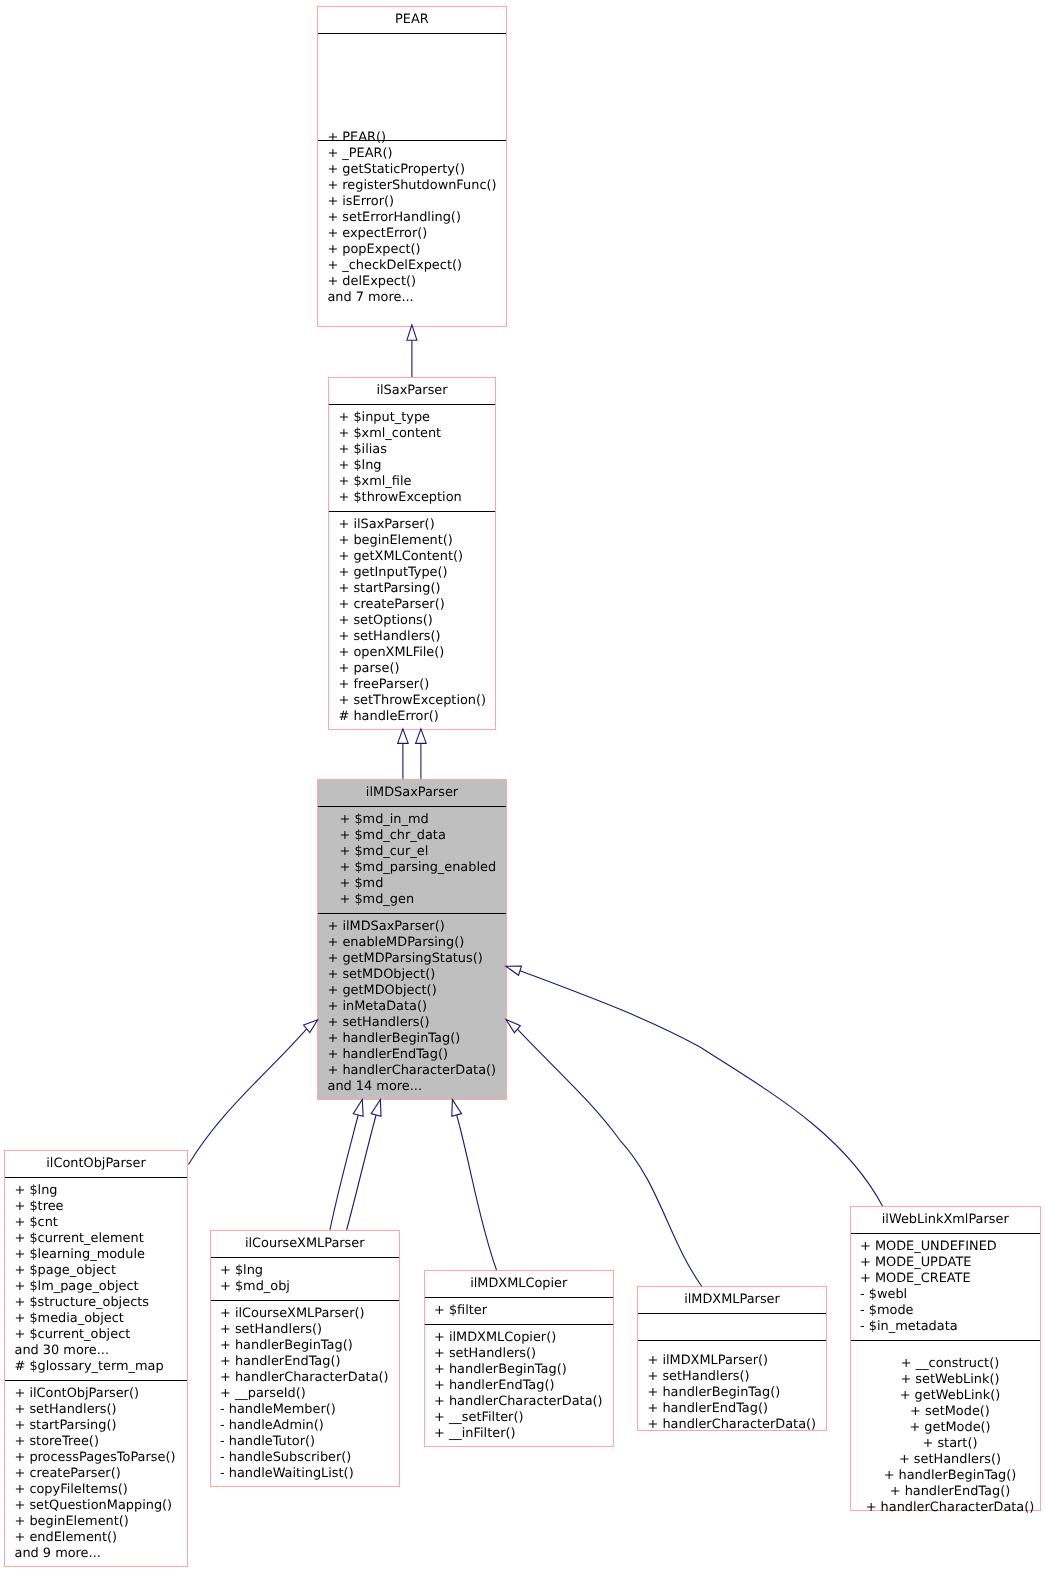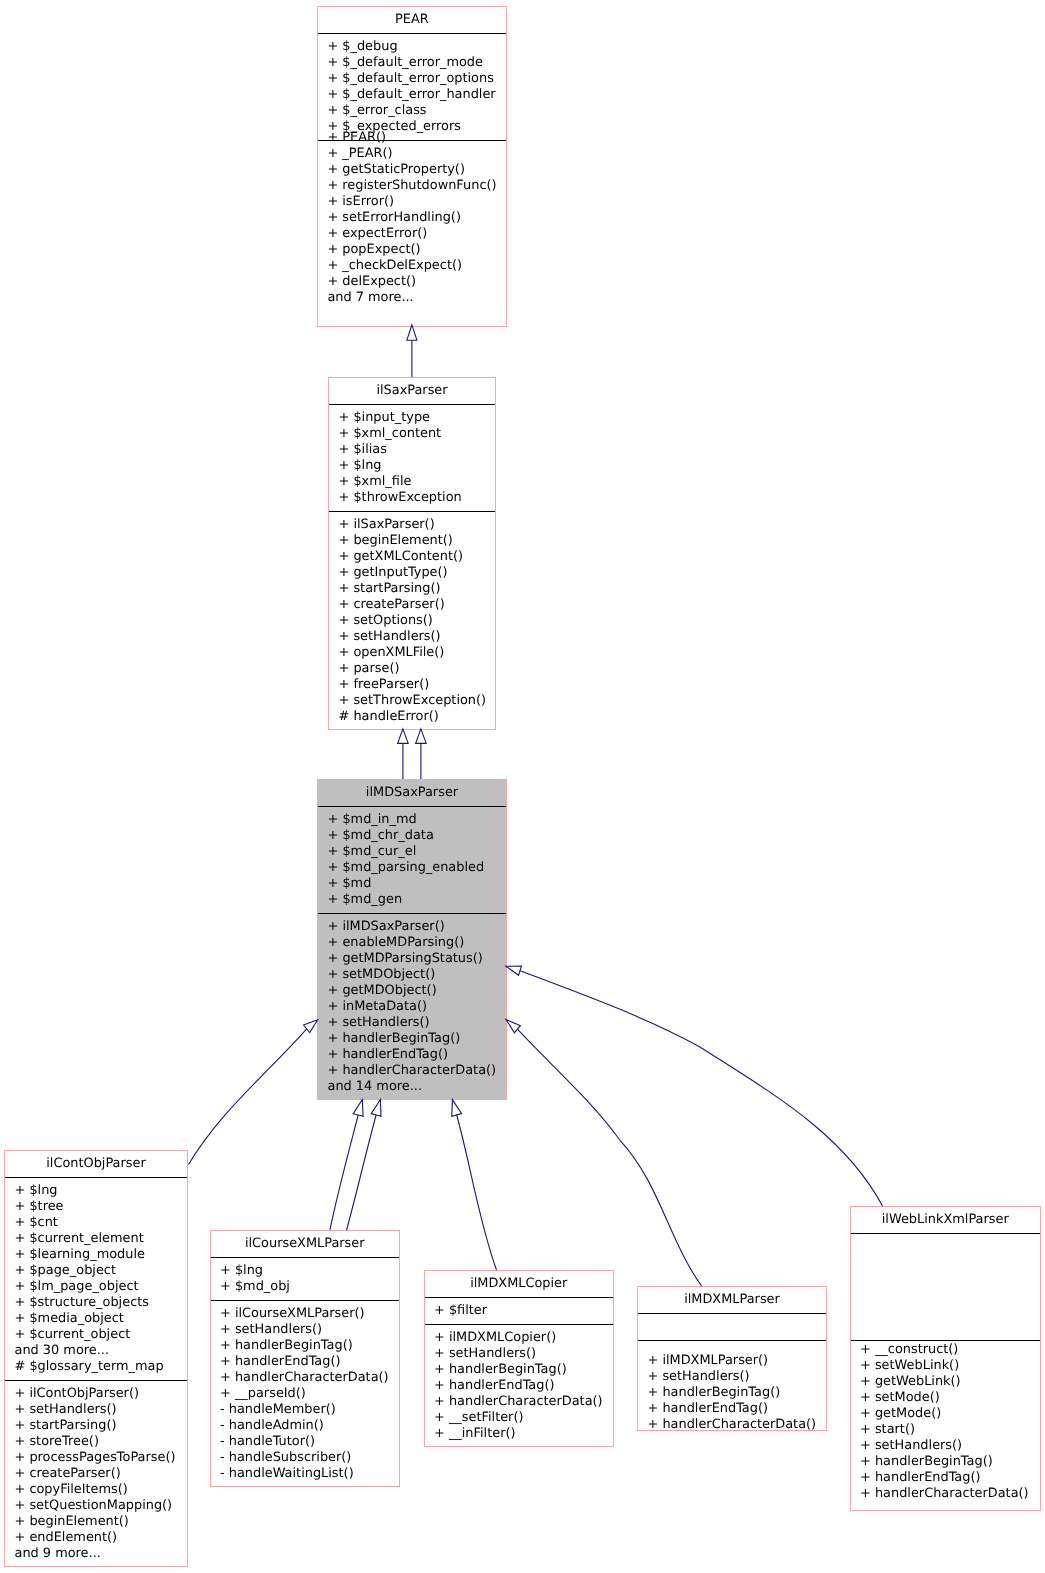--- a/index.html
+++ b/index.html
@@ -61,28 +61,20 @@
       </g>
       <g>
         <path d="M882.5,1206 C842.9,1132.1 767.6,1090.7 700,1047 C642.7,1015.8 580.9,993.7 520,970.7" fill="none" stroke="#191970" stroke-width="1.1"></path>
         <polygon points="505.8,966.2 521.450056371975,966.1242665595454 518.549943628025,975.2757334404547" fill="#ffffff" stroke="#191970" stroke-width="1.1" stroke-linejoin="miter"></polygon>
       </g>
     </svg>
   <div id="boxes">
       <div class="umlbox" style="left: 316.9px; top: 6px; width: 189.9px; height: 321px;">
         <div class="sec cls-title" style="top: 0px; height: 27px;">PEAR</div>
         <div class="divider" style="top: 26px;"></div>
-        <div class="sec rowlist" style="top: 31.7px; height: 102.3px;">
-          <div class="row">+ $_debug</div>
-          <div class="row">+ $_default_error_mode</div>
-          <div class="row">+ $_default_error_options</div>
-          <div class="row">+ $_default_error_handler</div>
-          <div class="row">+ $_error_class</div>
-          <div class="row">+ $_expected_errors</div>
-        </div>
         <div class="divider" style="top: 133px;"></div>
         <div class="sec rowlist" style="top: 123px; height: 182.3px;">
           <div class="row">+ PEAR()</div>
           <div class="row">+ _PEAR()</div>
           <div class="row">+ getStaticProperty()</div>
           <div class="row">+ registerShutdownFunc()</div>
           <div class="row">+ isError()</div>
           <div class="row">+ setErrorHandling()</div>
           <div class="row">+ expectError()</div>
           <div class="row">+ popExpect()</div>
@@ -115,21 +107,21 @@
           <div class="row">+ openXMLFile()</div>
           <div class="row">+ parse()</div>
           <div class="row">+ freeParser()</div>
           <div class="row">+ setThrowException()</div>
           <div class="row"># handleError()</div>
         </div>
       </div>
       <div class="umlbox hl" style="left: 317px; top: 779.3px; width: 190px; height: 321px;">
         <div class="sec cls-title" style="top: 0px; height: 27px;">ilMDSaxParser</div>
         <div class="divider" style="top: 26px;"></div>
-        <div class="sec rowlist" style="top: 31.7px; height: 102.3px;">
+        <div class="sec rowlist" style="top: 31.7px; height: 102.3px; margin-left: 12px;">
           <div class="row">+ $md_in_md</div>
           <div class="row">+ $md_chr_data</div>
           <div class="row">+ $md_cur_el</div>
           <div class="row">+ $md_parsing_enabled</div>
           <div class="row">+ $md</div>
           <div class="row">+ $md_gen</div>
         </div>
         <div class="divider" style="top: 133px;"></div>
         <div class="sec rowlist" style="top: 138.7px; height: 182.3px;">
           <div class="row">+ ilMDSaxParser()</div>
@@ -225,22 +217,30 @@
           <div class="row">+ ilMDXMLParser()</div>
           <div class="row">+ setHandlers()</div>
           <div class="row">+ handlerBeginTag()</div>
           <div class="row">+ handlerEndTag()</div>
           <div class="row">+ handlerCharacterData()</div>
         </div>
       </div>
       <div class="umlbox" style="left: 849.5px; top: 1206px; width: 191.5px; height: 305px;">
         <div class="sec cls-title" style="top: 0px; height: 27px;">ilWebLinkXmlParser</div>
         <div class="divider" style="top: 26px;"></div>
-        <div class="divider" style="top: 133px;"></div>
-        <div class="sec rowlist" style="top: 135px; height: 166.3px;">
+        <div class="sec rowlist" style="top: 31.7px; height: 102.3px;">
+          <div class="row">+ MODE_UNDEFINED</div>
+          <div class="row">+ MODE_UPDATE</div>
+          <div class="row">+ MODE_CREATE</div>
+          <div class="row">- $webl</div>
+          <div class="row">- $mode</div>
+          <div class="row">- $in_metadata</div>
+        </div>
+        <div class="divider" style="top: 133px;"></div>
+        <div class="sec rowlist" style="top: 149px; height: 166.3px; text-align: center;">
           <div class="row">+ __construct()</div>
           <div class="row">+ setWebLink()</div>
           <div class="row">+ getWebLink()</div>
           <div class="row">+ setMode()</div>
           <div class="row">+ getMode()</div>
           <div class="row">+ start()</div>
           <div class="row">+ setHandlers()</div>
           <div class="row">+ handlerBeginTag()</div>
           <div class="row">+ handlerEndTag()</div>
           <div class="row">+ handlerCharacterData()</div>

